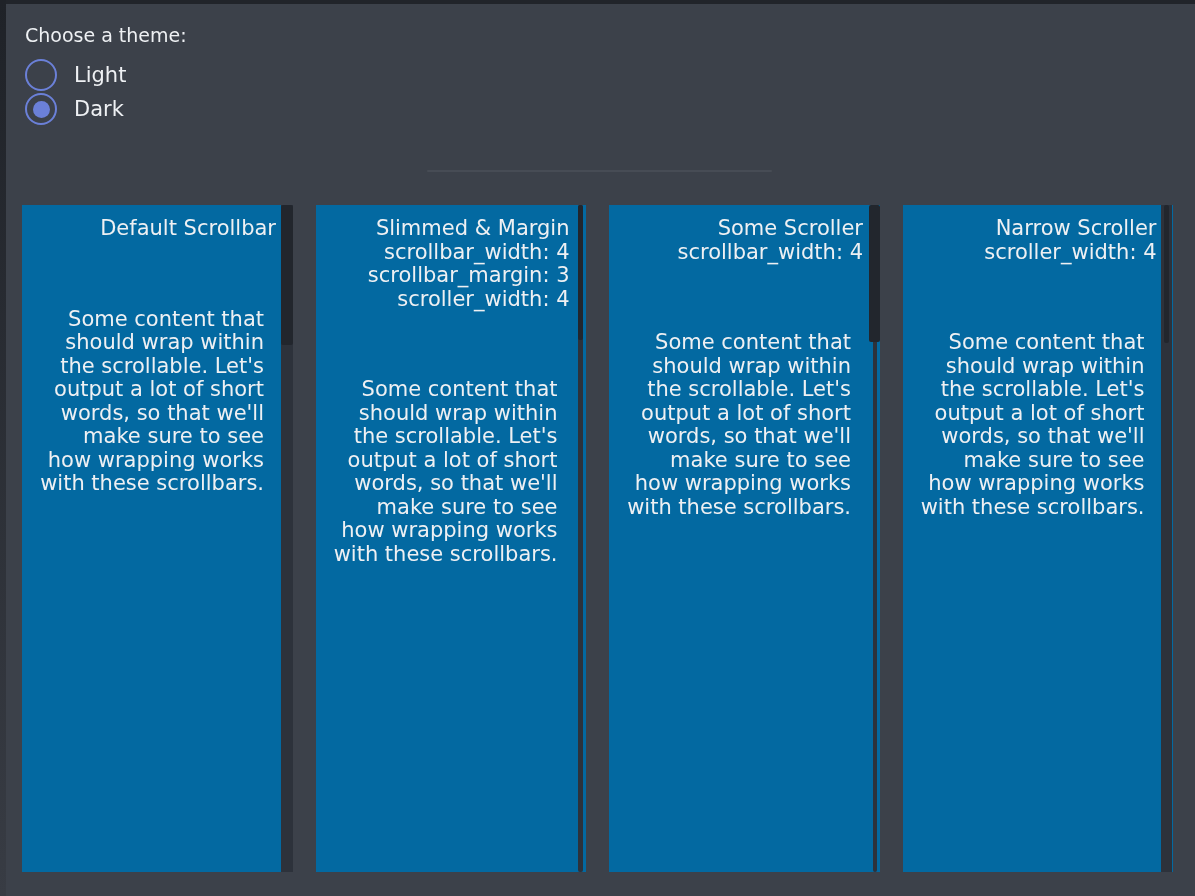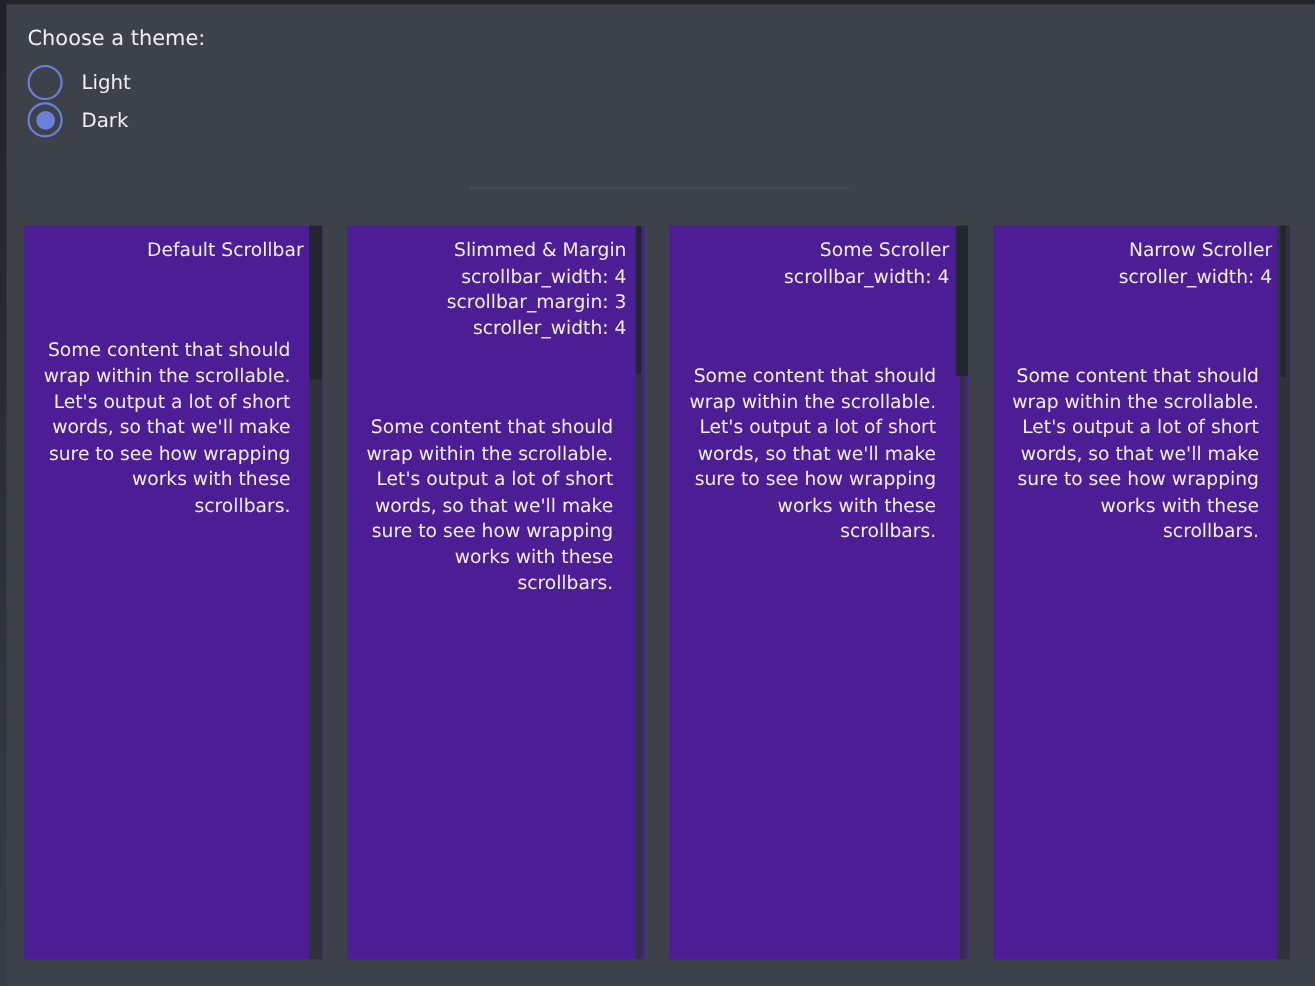--- a/index.html
+++ b/index.html
@@ -33,36 +33,36 @@
   .radio {
     width: 32px; height: 32px; border-radius: 50%;
     border: 2px solid #6b80d8;
     display: inline-flex; align-items: center; justify-content: center;
     flex: 0 0 auto;
   }
   .radio.selected::after {
     content: ""; width: 17px; height: 17px; border-radius: 50%;
     background: #6b80d8;
   }
-  .radio-label { font-size: 18px; }
+  .radio-label { font-size: 21px; }
 
   .divider {
     position: absolute; top: 170px; left: 427px; width: 345px; height: 2px;
     background: #474c55; border-radius: 1px;
   }
 
   
   .columns {
     position: absolute; left: 22px; top: 205px; width: 1151px; height: 667px;
     display: flex; gap: 23px;
   }
   .panel {
-    flex: 1 1 0; position: relative; background: #4c1d95;
+    flex: 1 1 0; position: relative; background: #0369a1;
     padding: 12px 0 0 14px;
-    font-size: 17px; line-height: 23.5px;
+    font-size: 21px; line-height: 23.5px;
     overflow: hidden;
   }
   .panel-header { width: 240px; }
   .panel-content { width: 228px; margin-top: 67px; }
 
   
   .sb-track, .sb-thumb { position: absolute; top: 0; }
   .sb-thumb { background: #22262d; border-radius: 2px; }
   .sb-track { background: #2d323b; }
   .p1 .sb-track { right: 0;   width: 12px; height: 100%; }

